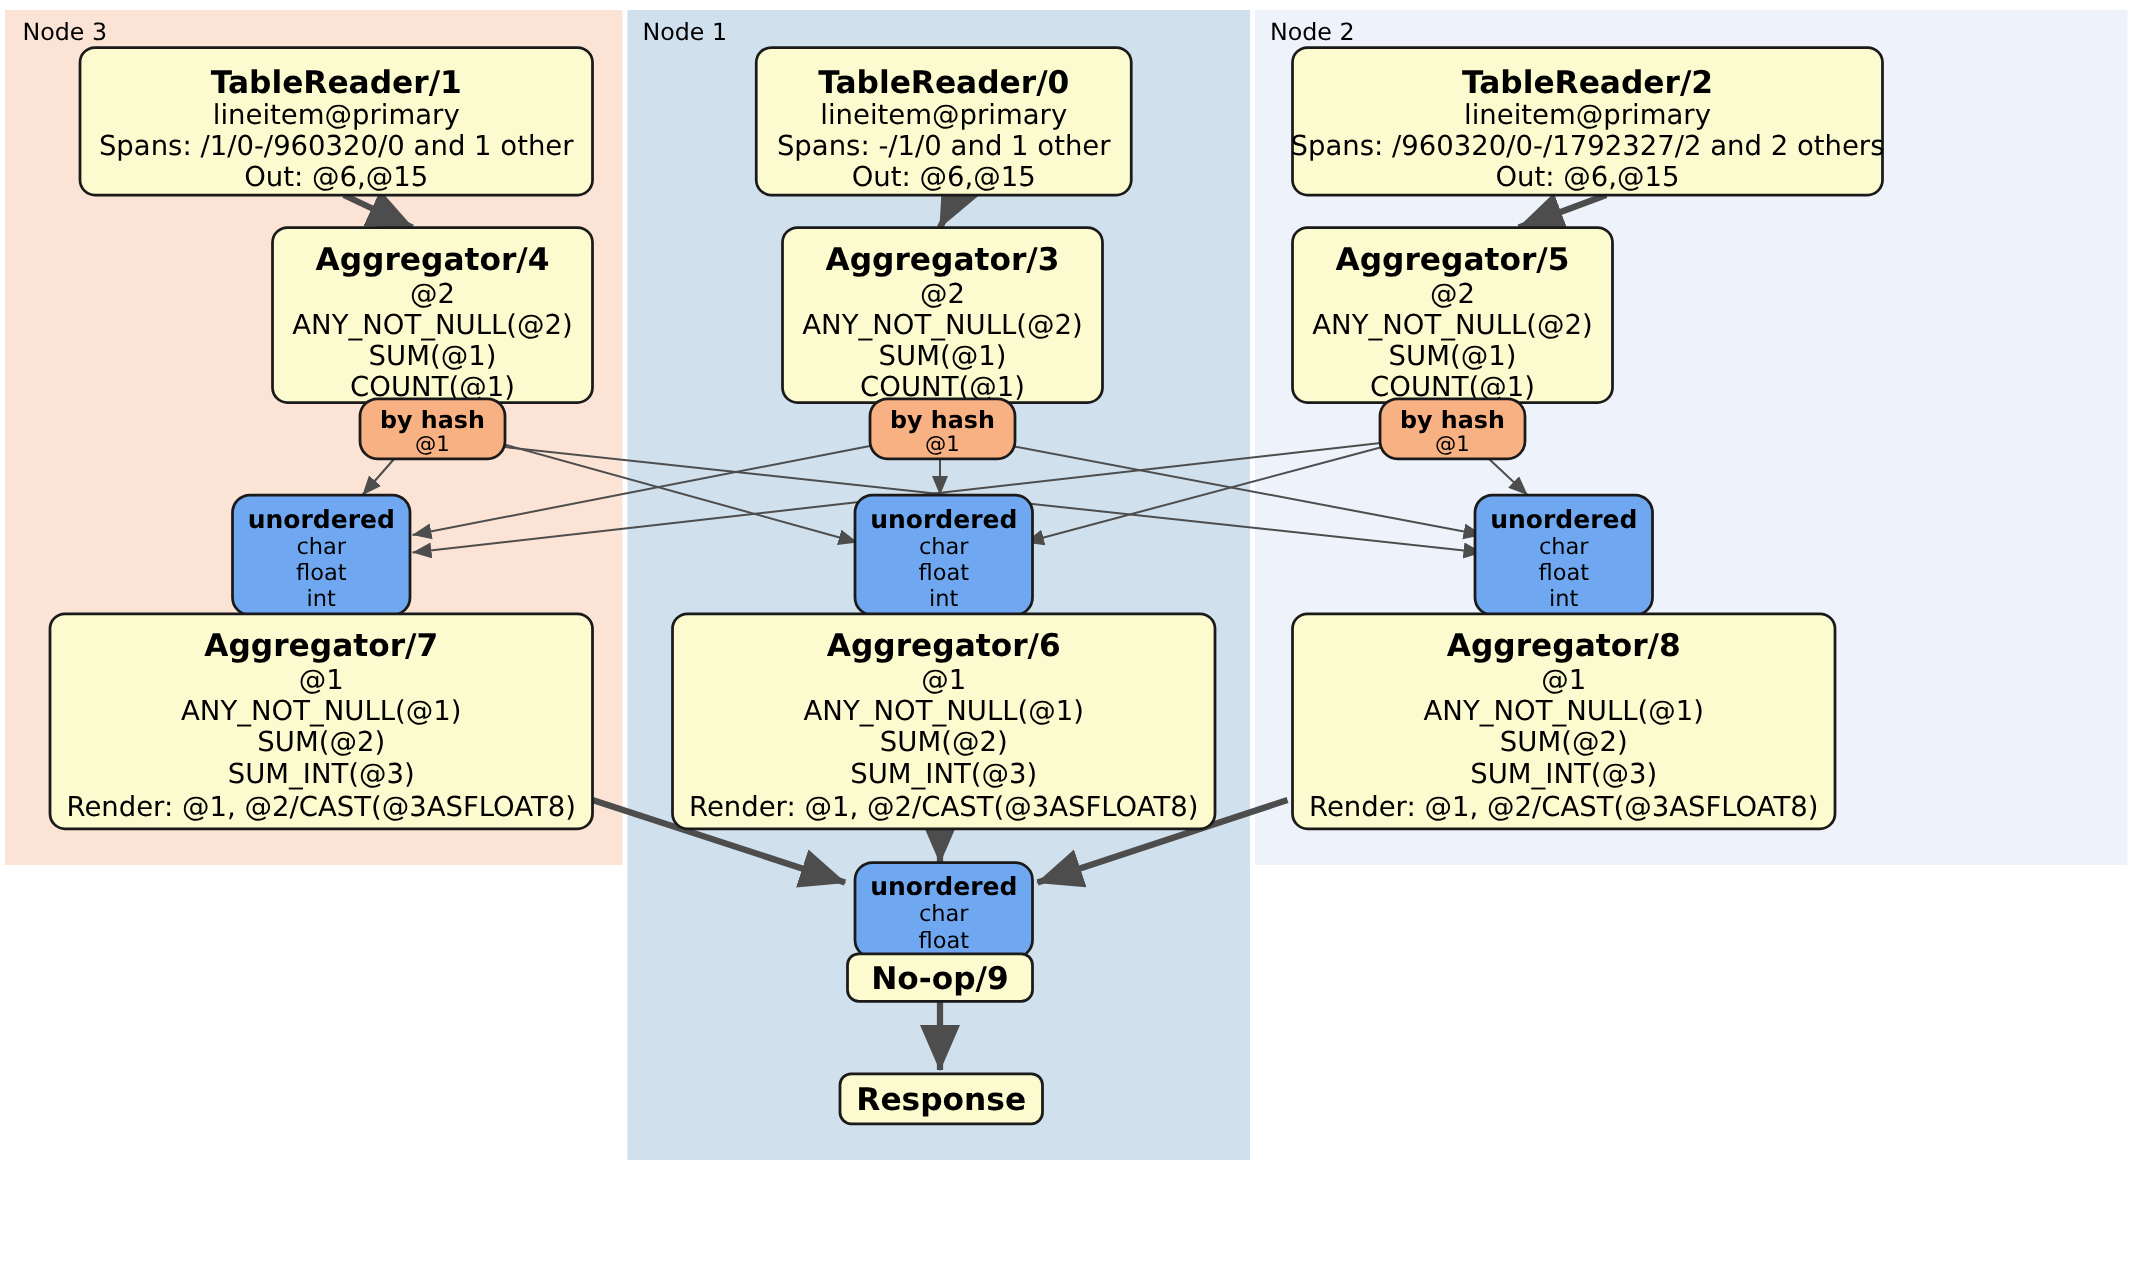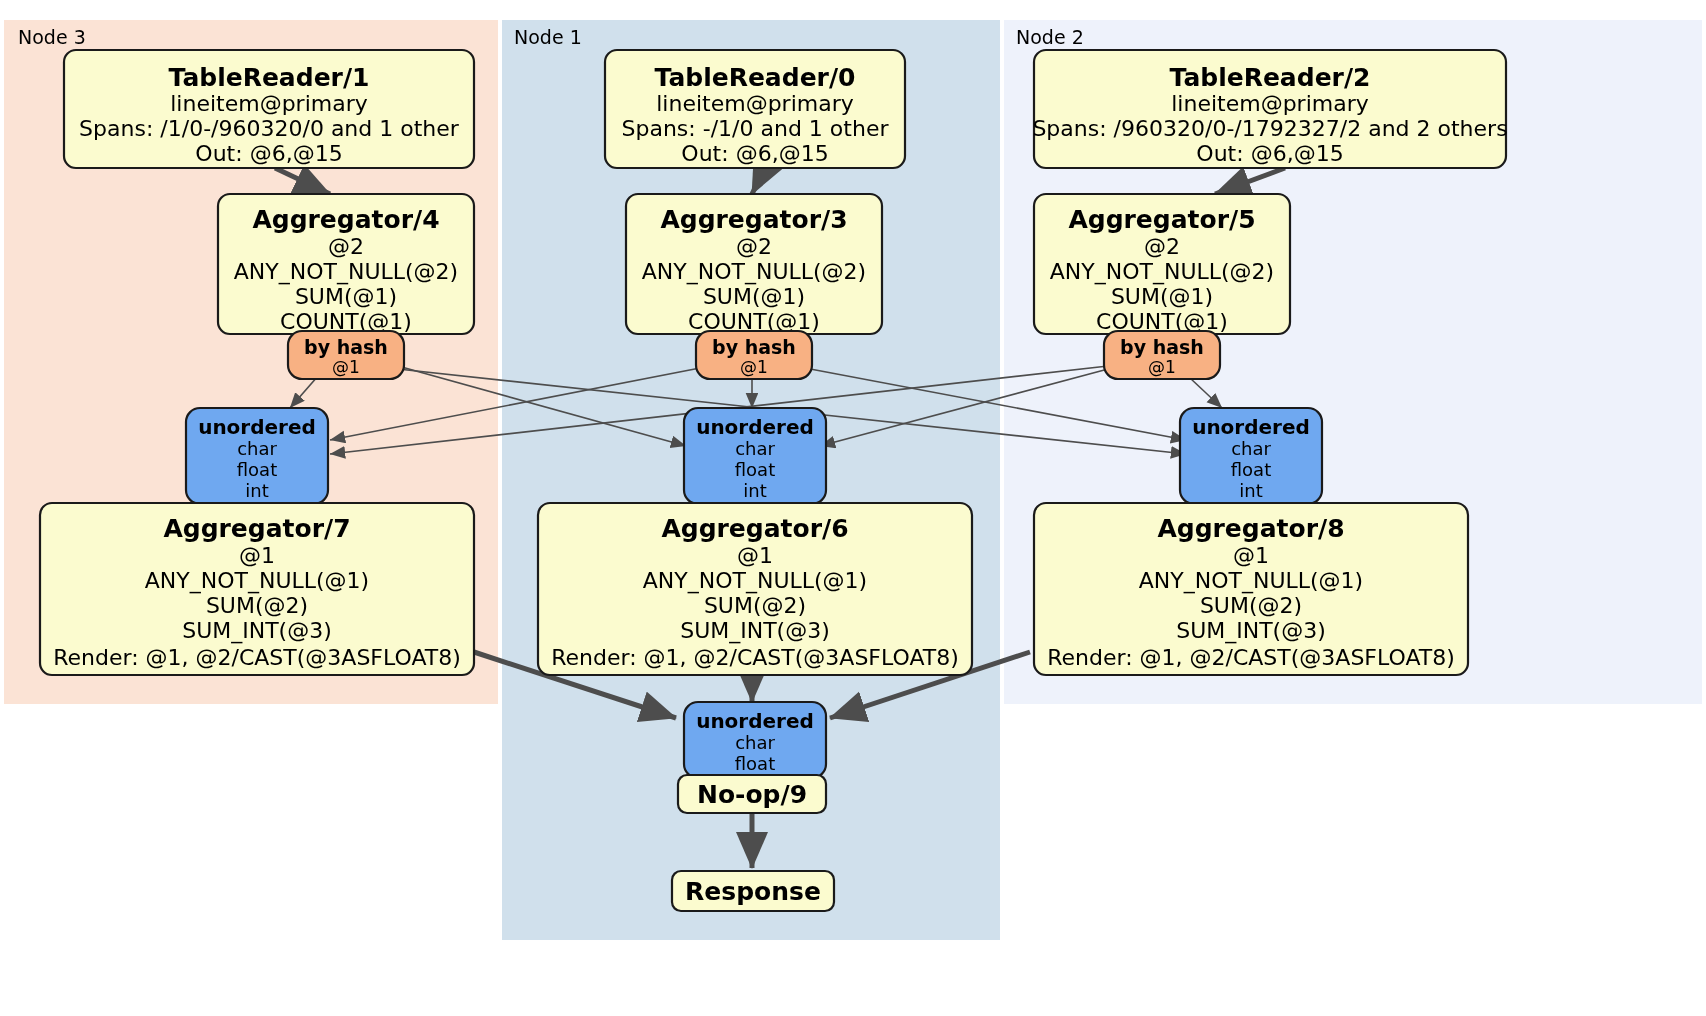--- a/index.html
+++ b/index.html
@@ -9,21 +9,21 @@
   }
   body {
     width: 1706px;
     height: 1016px;
     font-family: "DejaVu Sans", "Liberation Sans", sans-serif;
     overflow: hidden;
     position: relative;
   }
   #plan-root {
     position: absolute;
-    left: 0; top: 16px;
+    left: 0; top: 4px;
     width: 1706px;
     height: 876px;
     border-radius: 20px;
   }
   svg.plan-canvas {
     display: block;
     width: 1706px;
     height: 1016px;
   }
   .panel-rect { stroke: none; }

